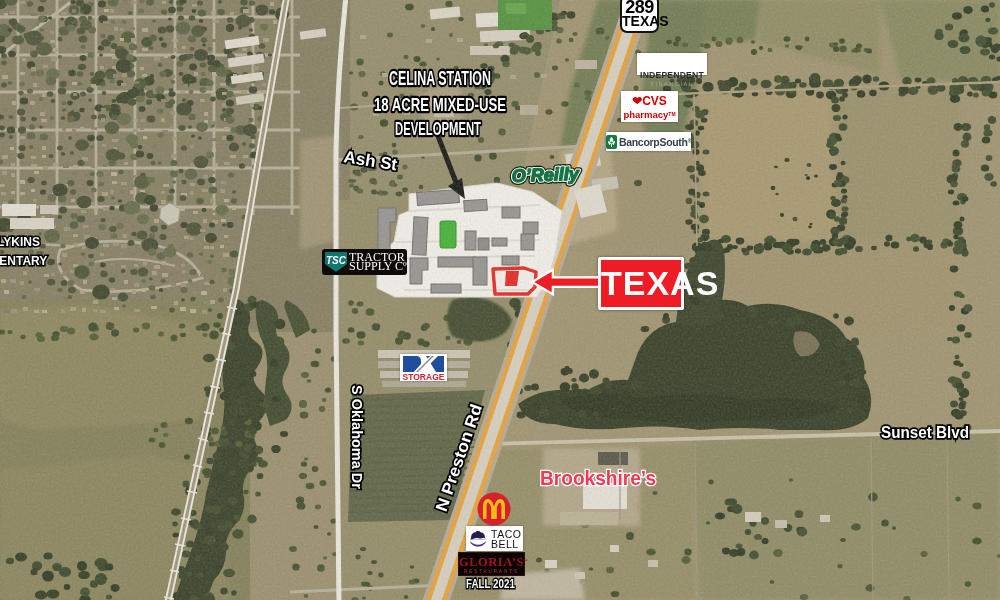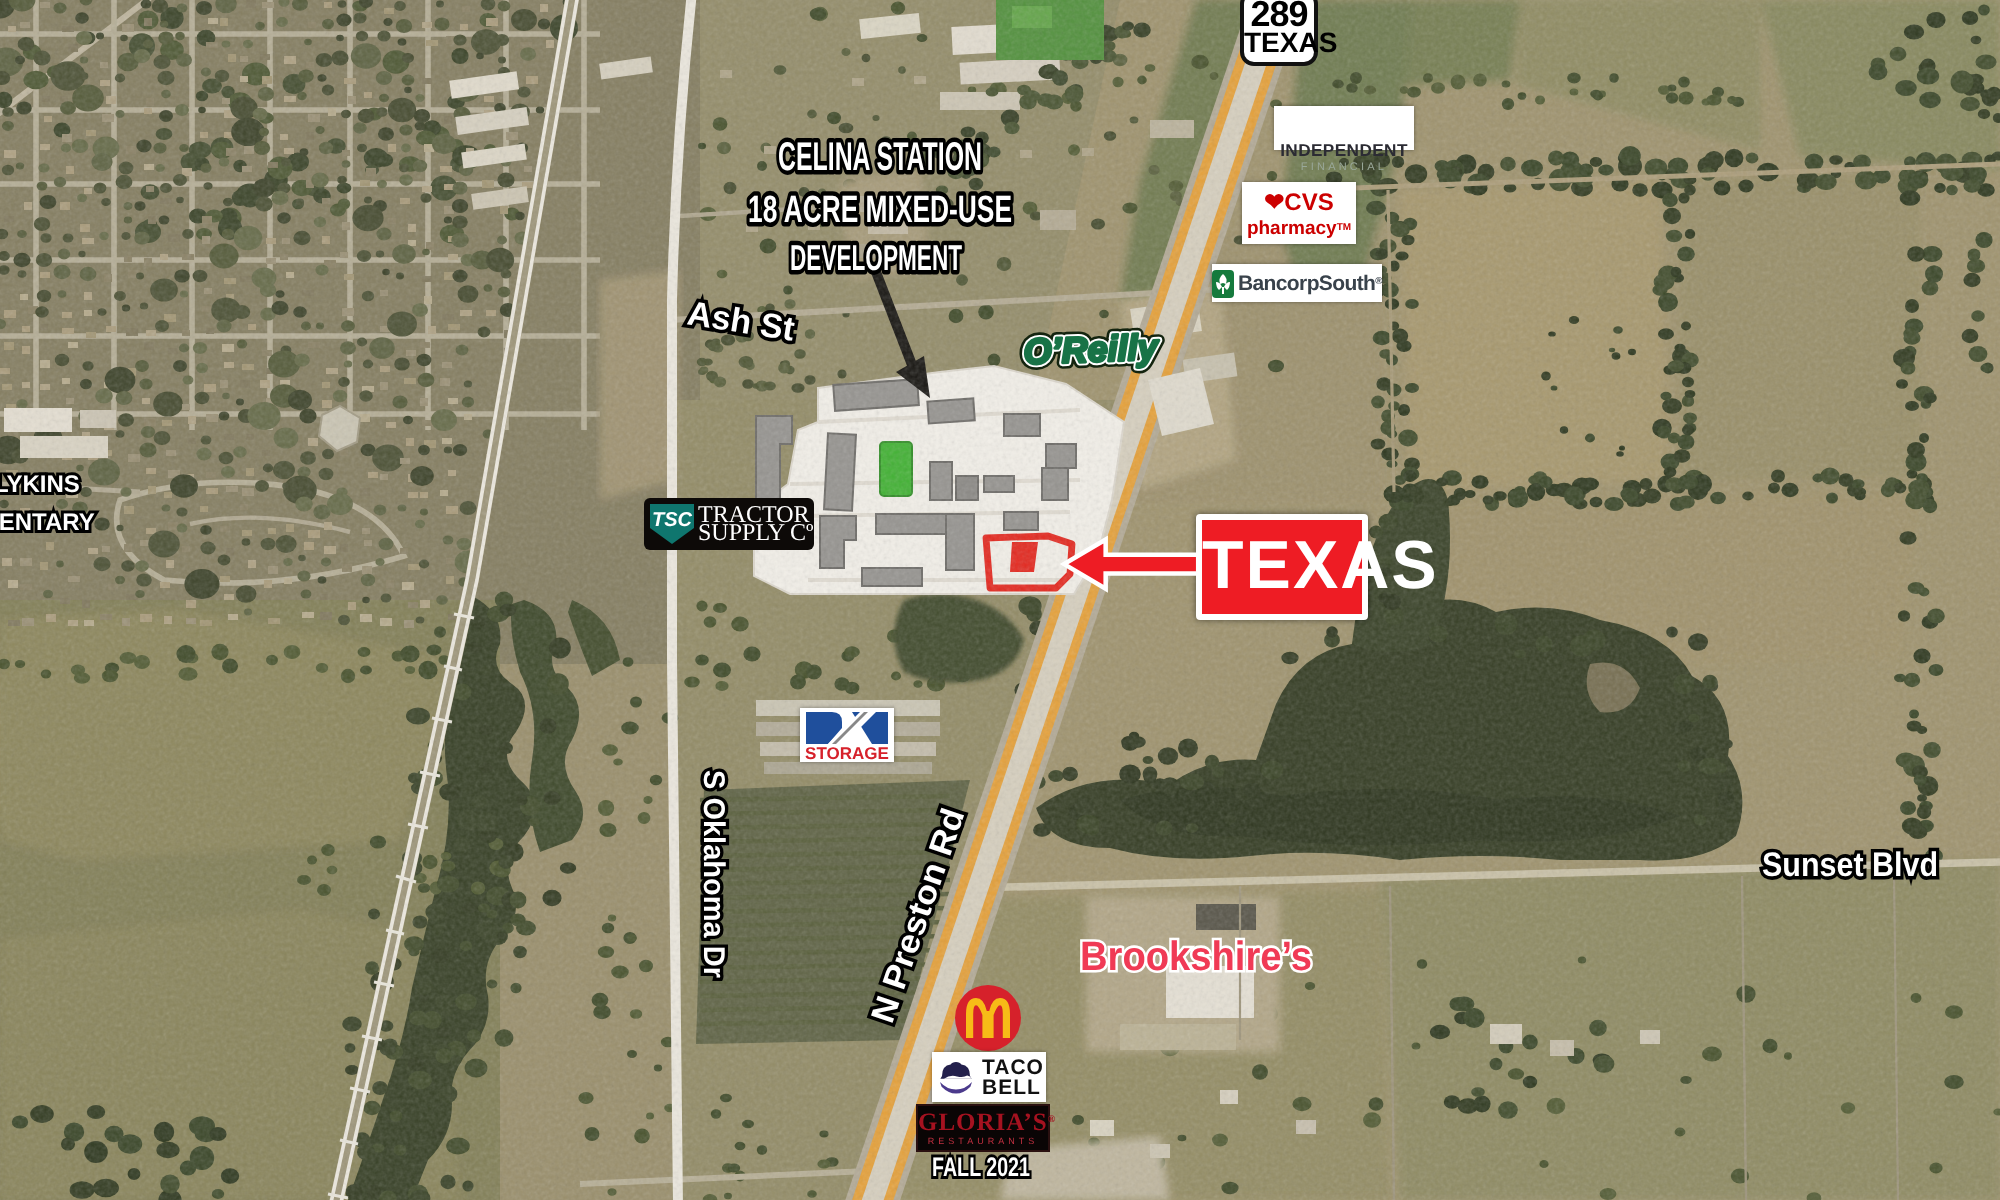--- a/index.html
+++ b/index.html
@@ -2137,19 +2137,19 @@
 <path d="M6,27 V15 Q6,7 11,7 Q15,7 16.4,13.5 L17.6,13.5 Q19,7 23,7 Q28,7 28,15 V27 H24.4 V15 Q24.4,10.6 23,10.6 Q21.6,10.6 19.8,15.5 V27 H14.2 V15.5 Q12.4,10.6 11,10.6 Q9.6,10.6 9.6,15 V27 Z" fill="#f7bb17"></path>
 </svg>
 
 <div class="lbl" style="left:466px;top:526px;width:57px;height:25px;background:#fff;box-shadow:0 0 2px rgba(0,0,0,.4);display:flex;align-items:center;">
 <svg width="22" height="22" viewBox="0 0 22 22" style="margin-left:1px;">
 <circle cx="11" cy="11" r="10" fill="#fff"></circle>
 <path d="M4,10 Q4,4.8 8.3,4.3 Q9,3 11,3 Q13,3 13.7,4.3 Q18,4.8 18,10 L18.8,11.4 L3.2,11.4 Z" fill="#23204c"></path>
 <path d="M5,11.4 Q8,9.2 11.5,10.2 Q14.6,11 16.6,9.8 L18,10.2 L18.8,11.4 L3.2,11.4 Z" fill="#fff"></path>
 <path d="M3,13 Q6.5,16.8 11,16.8 Q15.5,16.8 19,13 L18.2,15.4 Q14.8,18.8 11,18.8 Q7.2,18.8 3.8,15.4 Z" fill="#4b3a8c"></path>
 </svg>
-<div style="font-weight:bold;font-size:10.5px;line-height:10px;color:#111;margin-left:2px;letter-spacing:0.5px;">TACO<br>BELL</div>
+<div style="font-weight:normal;font-size:10.5px;line-height:10px;color:#111;margin-left:2px;letter-spacing:0.5px;">TACO<br>BELL</div>
     </div>
 
 <div class="lbl" style="left:458px;top:552px;width:67px;height:24px;background:#0a0505;border:1px solid #2a1010;box-sizing:border-box;text-align:center;">
 <div style="font-family:'Liberation Serif',serif;font-weight:bold;font-size:12.5px;line-height:13px;color:#a51220;letter-spacing:0.5px;margin-top:1px;">GLORIA’S<span style="font-size:5px;vertical-align:4px;">®</span></div>
 <div style="font-size:4.5px;line-height:5px;color:#c03040;letter-spacing:2px;">RESTAURANTS</div>
     </div>
 </div>
 </body></html>

